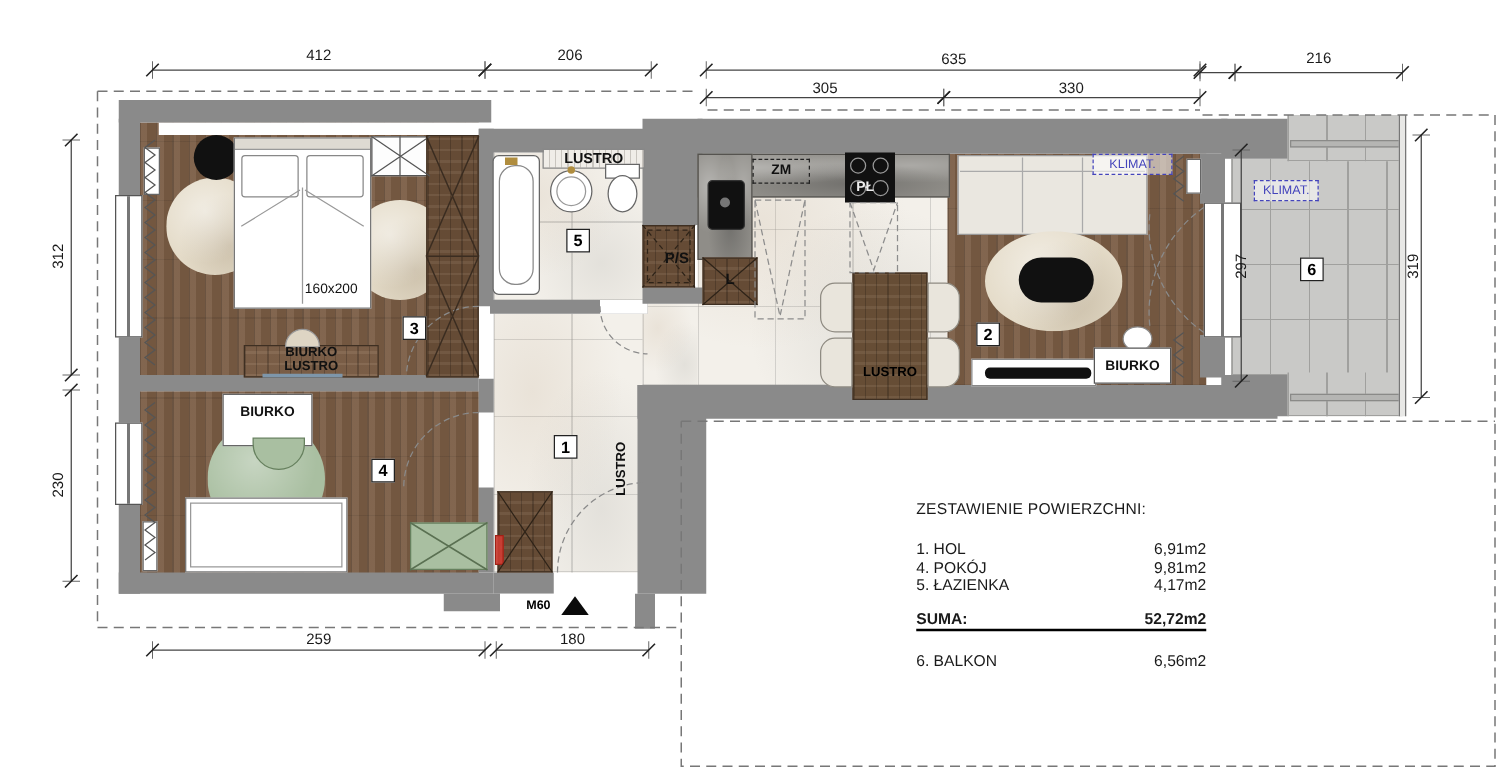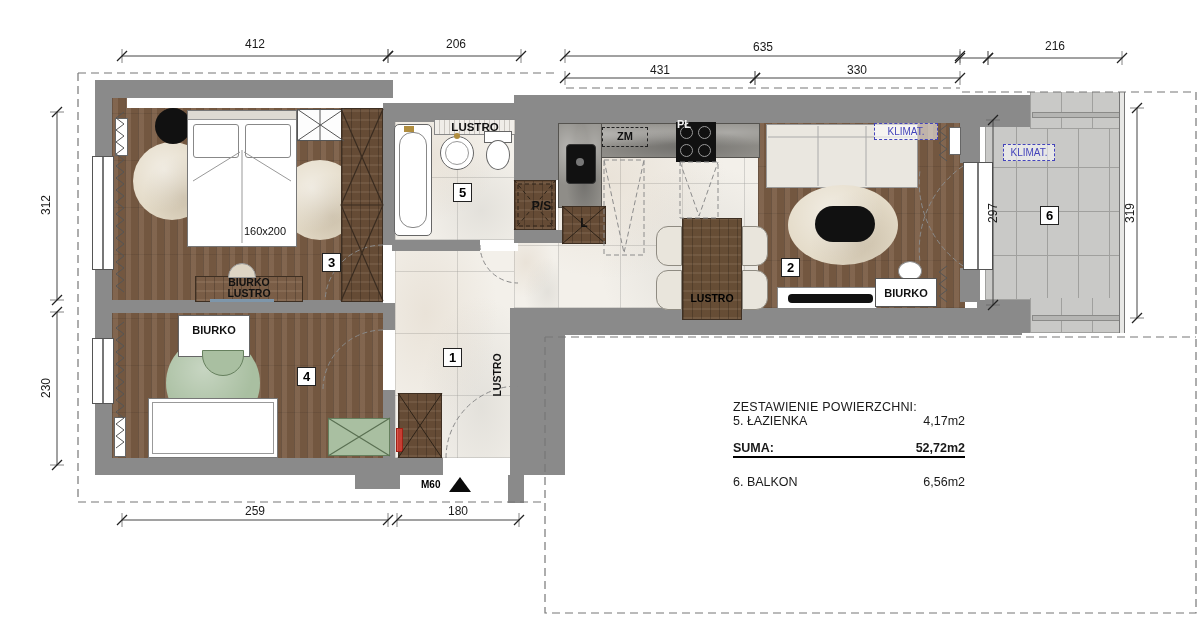--- a/index.html
+++ b/index.html
@@ -42,21 +42,21 @@
     background-image:radial-gradient(circle at 40% 35%, rgba(255,255,255,.35), rgba(0,0,0,0) 60%);}
   .green{background-color:#a9bfa1;border:1px solid #66805e;}
   .lbl{position:absolute;color:#111;font-weight:bold;text-align:center;}
   .numbox{position:absolute;width:19px;height:19px;background:#fff;border:1px solid #222;
     color:#000;font-size:13px;font-weight:bold;line-height:17px;text-align:center;}
   .dim{position:absolute;width:50px;height:14px;color:#1a1a1a;font-size:12px;text-align:center;line-height:14px;}
   .rot{transform:rotate(-90deg);}
   .klimat{position:absolute;border:1px dashed #4444bb;color:#4444bb;font-size:10px;
     text-align:center;line-height:15px;background:rgba(255,255,255,.55);}
   .legend{position:absolute;left:733px;top:400px;width:232px;color:#1a1a1a;font-size:12.5px;}
-  .legend .ltitle{margin-bottom:0;letter-spacing:.2px;}
+  .legend .ltitle{margin-bottom:18px;letter-spacing:.2px;}
   .lrow{display:flex;justify-content:space-between;line-height:14.5px;}
   .lrow.suma{margin-top:12px;font-weight:bold;border-bottom:2.5px solid #000;padding-bottom:1px;}
   .lrow.balkon{margin-top:17px;}
   .tri{width:0;height:0;border-left:11px solid transparent;border-right:11px solid transparent;
     border-bottom:15px solid #0a0a0a;margin-left:9px;}
   .m60row{position:absolute;left:421px;top:477px;display:flex;align-items:center;
     font-size:10px;font-weight:bold;color:#000;}
   svg.deco{position:absolute;left:0;top:0;pointer-events:none;}
   .chair{position:absolute;background:#e9e5dc;border:1px solid #8f8b82;}
   .blackbox{position:absolute;background:#111;}
@@ -293,45 +293,53 @@
   <div class="lbl" style="left:440px;top:121px;width:70px;font-size:11.5px;">LUSTRO</div>
   <div class="lbl" style="left:197px;top:277px;width:104px;font-size:10.5px;line-height:11px;">BIURKO</div>
   <div class="lbl" style="left:197px;top:288px;width:104px;font-size:10.5px;line-height:11px;">LUSTRO</div>
   <div class="lbl" style="left:238px;top:225px;width:54px;font-size:11px;font-weight:normal;">160x200</div>
   <div class="lbl" style="left:178px;top:324px;width:72px;font-size:11px;">BIURKO</div>
   <div class="lbl" style="left:466px;top:369px;width:62px;font-size:10.5px;transform:rotate(-90deg);">LUSTRO</div>
   <div class="lbl" style="left:682px;top:292px;width:60px;font-size:10.5px;color:#000;">LUSTRO</div>
   <div class="lbl" style="left:875px;top:287px;width:62px;font-size:11px;">BIURKO</div>
   <div class="lbl" style="left:514px;top:199px;width:55px;font-size:12px;">P/S</div>
   <div class="lbl" style="left:602px;top:130px;width:46px;font-size:11px;">ZM</div>
-  <div class="lbl" style="left:676px;top:118px;width:16px;font-size:11px;color:#eee;">PŁ</div>
+  <div class="lbl" style="left:676px;top:144px;width:32px;font-size:11px;color:#eee;">PŁ</div>
   <div class="lbl" style="left:562px;top:216px;width:44px;font-size:12px;">L</div>
   <div class="klimat" style="left:874px;top:123px;width:64px;height:17px;">KLIMAT.</div>
   <div class="klimat" style="left:1003px;top:144px;width:52px;height:17px;">KLIMAT.</div>
   <div class="m60row">
     <span>M60</span>
     <span class="tri"></span>
   </div>
 
   <div class="dim" style="left:230px;top:37px;">412</div>
   <div class="dim" style="left:431px;top:37px;">206</div>
   <div class="dim" style="left:738px;top:40px;">635</div>
-  <div class="dim" style="left:635px;top:63px;">431</div>
+  <div class="dim" style="left:635px;top:63px;">305</div>
   <div class="dim" style="left:832px;top:63px;">330</div>
   <div class="dim" style="left:1030px;top:39px;">216</div>
   <div class="dim rot" style="left:21px;top:198px;">312</div>
   <div class="dim rot" style="left:21px;top:381px;">230</div>
   <div class="dim rot" style="left:968px;top:206px;">297</div>
   <div class="dim rot" style="left:1105px;top:206px;">319</div>
   <div class="dim" style="left:230px;top:504px;">259</div>
   <div class="dim" style="left:433px;top:504px;">180</div>
 
   <div class="legend">
     <div class="ltitle">ZESTAWIENIE POWIERZCHNI:</div>
     <div class="lrow">
+      <span>1. HOL</span>
+      <span>6,91m2</span>
+    </div>
+    <div class="lrow">
+      <span>4. POKÓJ</span>
+      <span>9,81m2</span>
+    </div>
+    <div class="lrow">
       <span>5. ŁAZIENKA</span>
       <span>4,17m2</span>
     </div>
     <div class="lrow suma">
       <span>SUMA:</span>
       <span>52,72m2</span>
     </div>
     <div class="lrow balkon">
       <span>6. BALKON</span>
       <span>6,56m2</span>

